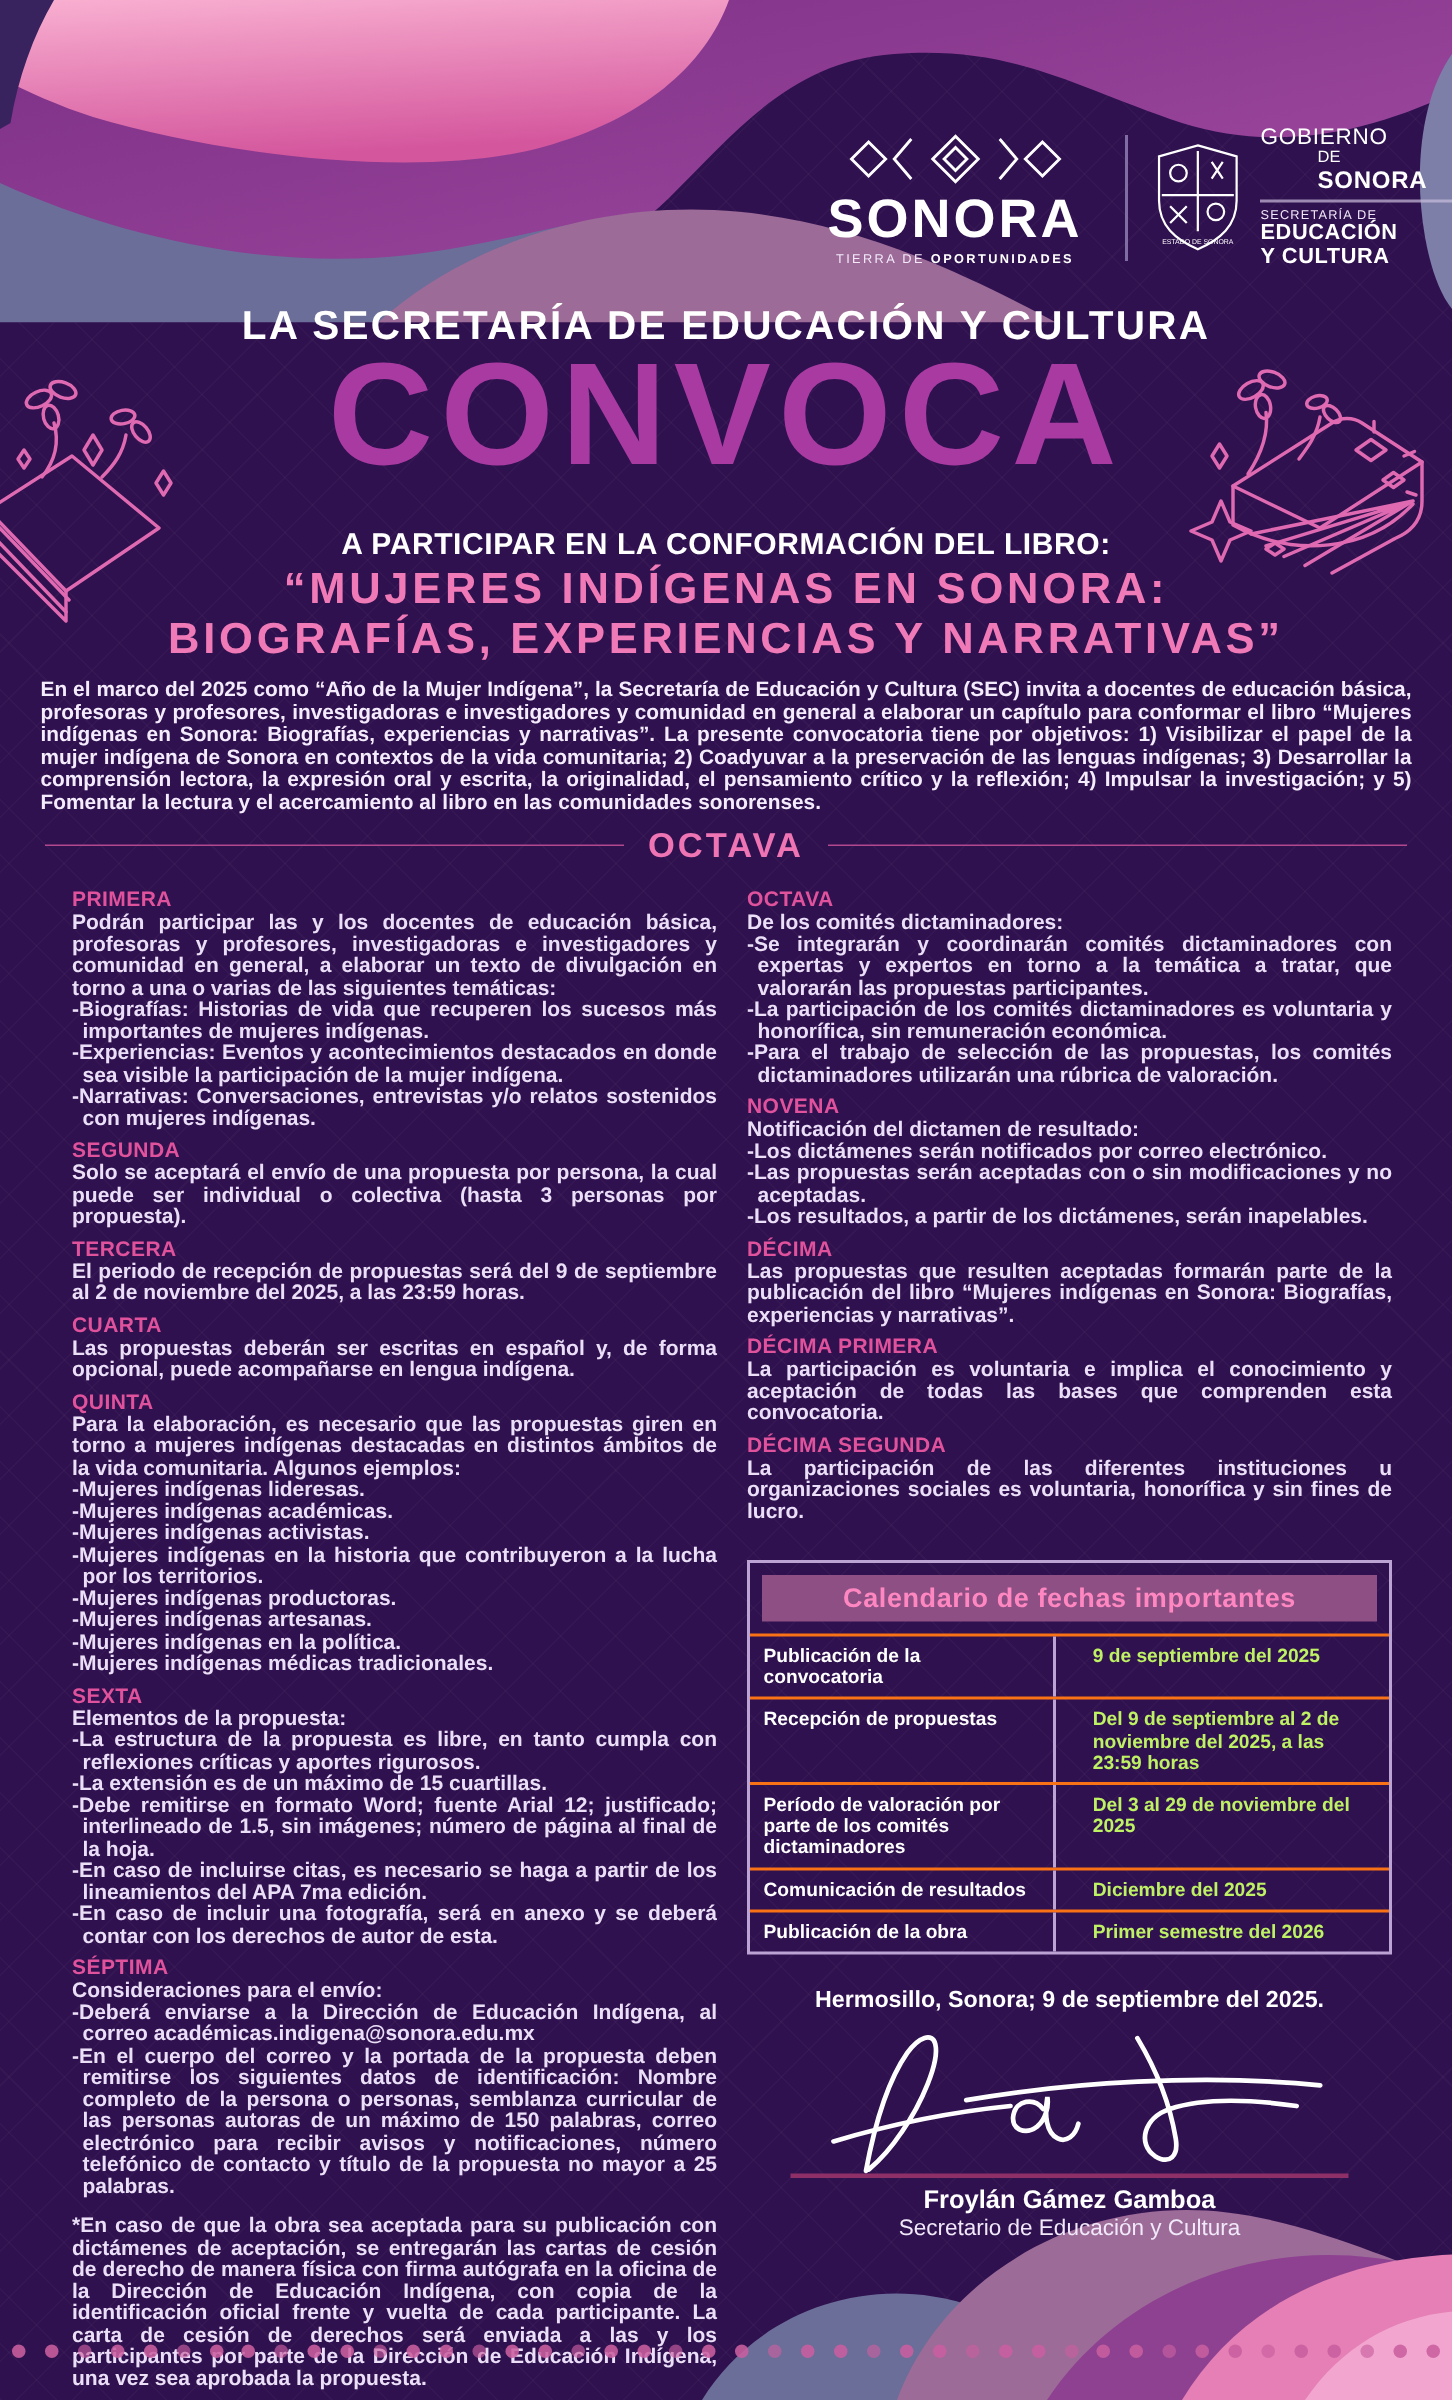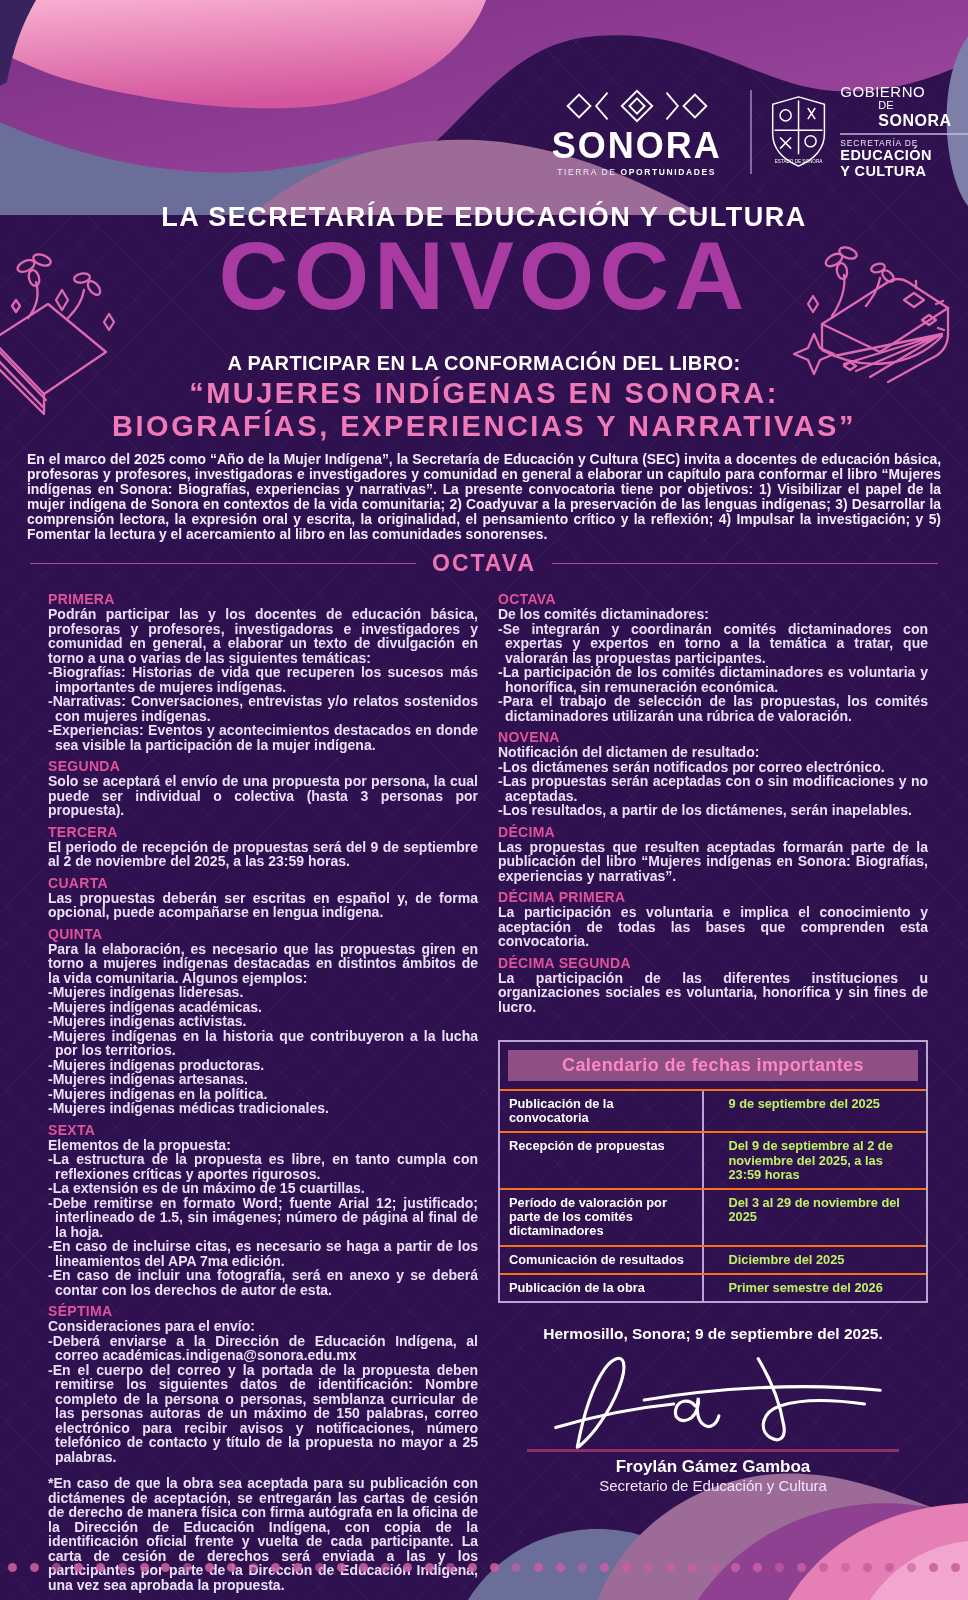--- a/index.html
+++ b/index.html
@@ -200,22 +200,22 @@
     <div class="line"></div>
   </div>
 
   <div class="abs col col-left">
     <div class="sections">
   <div class="section">
     <div class="sec-title">PRIMERA</div>
     <div class="sec-body">
             <div class="para">Podrán participar las y los docentes de educación básica, profesoras y profesores, investigadoras e investigadores y comunidad en general, a elaborar un texto de divulgación en torno a una o varias de las siguientes temáticas:</div>
             <div class="para hang">-Biografías: Historias de vida que recuperen los sucesos más importantes de mujeres indígenas.</div>
+            <div class="para hang">-Experiencias: Eventos y acontecimientos destacados en donde sea visible la participación de la mujer indígena.</div>
             <div class="para hang">-Narrativas: Conversaciones, entrevistas y/o relatos sostenidos con mujeres indígenas.</div>
-            <div class="para hang">-Experiencias: Eventos y acontecimientos destacados en donde sea visible la participación de la mujer indígena.</div>
           </div>
   </div>
 
   <div class="section">
     <div class="sec-title">SEGUNDA</div>
     <div class="sec-body">
             <div class="para">Solo se aceptará el envío de una propuesta por persona, la cual puede ser individual o colectiva (hasta 3 personas por propuesta).</div>
           </div>
   </div>
 

